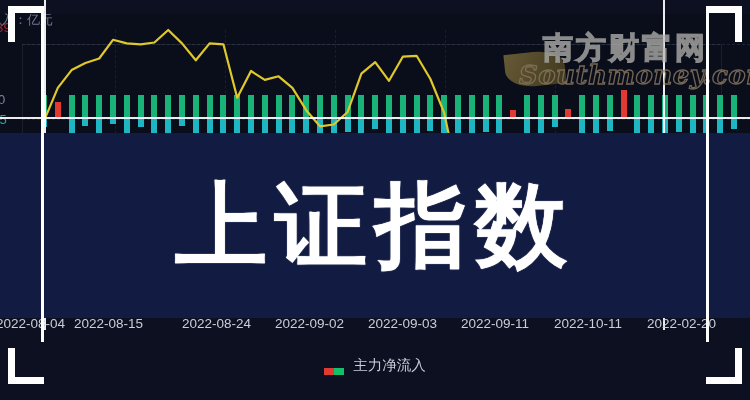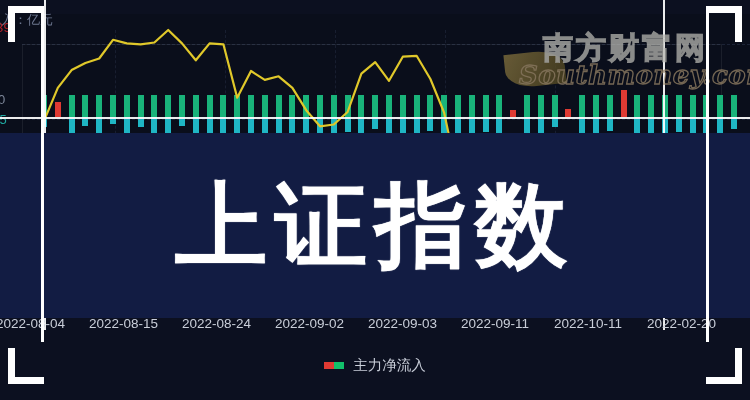--- a/index.html
+++ b/index.html
@@ -130,21 +130,21 @@
     position:absolute;top:0;
     color:#c9ced9;font-size:13.5px;white-space:nowrap;
     font-family:"Liberation Sans","DejaVu Sans",sans-serif;
   }
 
   
   #legend{
     position:absolute;left:0;top:352px;width:750px;height:26px;
     display:flex;align-items:center;justify-content:center;gap:150px;
   }
-  .legend-item{display:flex;align-items:center;gap:9px;}
+  .legend-item{display:flex;align-items:flex-end;gap:9px;}
   .legend-item .lbl{
     color:#c9ced9;font-size:14.5px;white-space:nowrap;
     font-family:"DejaVu Sans","Liberation Sans",sans-serif;
   }
   .swatch-split{width:20px;height:7px;display:flex;}
   .swatch-split i{display:block;width:50%;height:100%;}
   .swatch-line{width:18px;height:5px;background:#e0c82a;border-radius:1px;}
 
   
   .corner{position:absolute;width:36px;height:36px;}
@@ -310,21 +310,21 @@
       <div id="wm-cn">南方财富网</div>
       <div id="wm-en">Southmoney.com</div>
     </div>
 
     <div id="overlay-band">
       <div id="overlay-title">上证指数</div>
     </div>
 
     <div id="xaxis">
       <div class="xlab" style="left:-4px">2022-08-04</div>
-      <div class="xlab" style="left:89px">2022-08-15</div>
+      <div class="xlab" style="left:74px">2022-08-15</div>
       <div class="xlab" style="left:182px">2022-08-24</div>
       <div class="xlab" style="left:275px">2022-09-02</div>
       <div class="xlab" style="left:368px">2022-09-03</div>
       <div class="xlab" style="left:461px">2022-09-11</div>
       <div class="xlab" style="left:554px">2022-10-11</div>
       <div class="xlab" style="left:647px">2022-02-20</div>
     </div>
 
     <div id="legend">
       <div class="legend-item">

